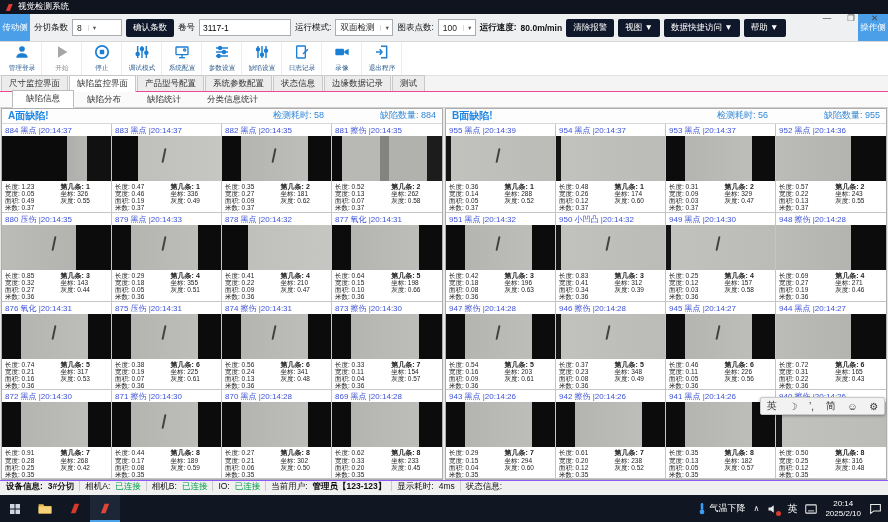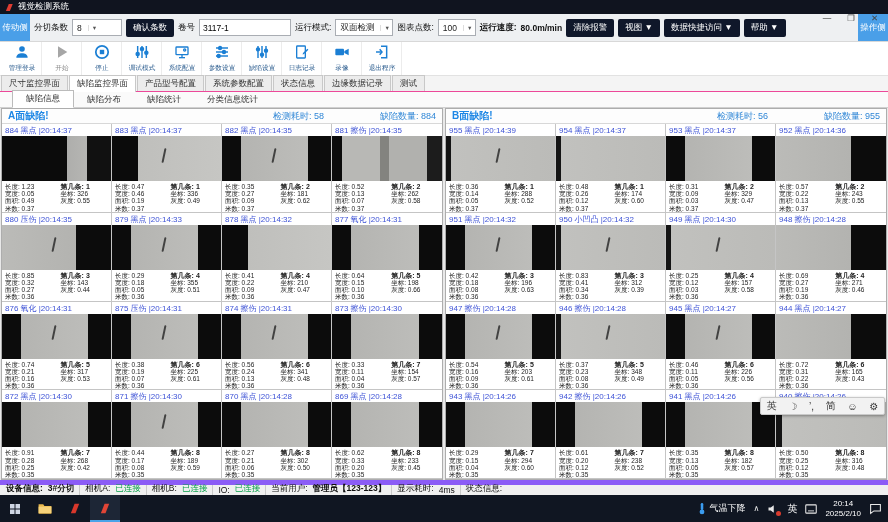--- a/index.html
+++ b/index.html
@@ -31,21 +31,21 @@
   
   .main-tabs { height:16px; background:#f4f4f4; display:flex; align-items:flex-end; font-size:8.5px; border-bottom:1px solid #ec4899; padding-left:1px; }
   .main-tab { padding:2px 7px 1px; background:#ececec; border:1px solid #c8c8c8; border-bottom:none; margin-right:1px; color:#333; cursor:pointer; white-space:nowrap; }
   .main-tab.active { background:#fff; margin-bottom:-1px; padding-bottom:2px; }
   .sub-tabs { height:16px; background:#fafafa; display:flex; align-items:flex-end; padding-left:12px; font-size:8.5px; border-bottom:1px solid #d0d0d0; }
   .sub-tab { padding:2px 13px 1px; color:#333; cursor:pointer; white-space:nowrap; }
   .sub-tab.active { border:1px solid #bbb; border-bottom:1px solid #fff; background:#fff; margin-bottom:-1px; padding-bottom:2px; }
 
   
   .panels { display:flex; height:372px; padding:0 1px; gap:2px; background:#e9e9e9; }
-  .panel { flex:1; border:1px solid #adadad; background:#c4b5fd; display:flex; flex-direction:column; min-width:0; }
+  .panel { flex:1; border:1px solid #adadad; background:#c4b5fd; display:flex; flex-direction:column; min-width:0;justify-content:center; }
   .panel-header { height:15px; display:flex; align-items:center; padding:0 6px; border-bottom:1px solid #d8d8d8; background:#fdfdfd; font-size:9px; }
   .panel-title { color:#1e87e5; font-weight:bold; font-size:10px; flex:1; }
   .ph-item { color:#2f86d6; }
   .ph-item.first { margin-right:56px; }
   .grid { flex:1; display:grid; grid-template-columns:repeat(4,1fr); grid-template-rows:repeat(4,1fr); }
   .cell { border-right:1px solid #c5c5c5; border-bottom:1px solid #c5c5c5; display:flex; flex-direction:column; min-width:0; overflow:hidden; background:#fff; }
   .cell:nth-child(4n) { border-right:none; }
   .cell-header { height:12px; font-size:8px; color:#3d52d6; padding:1px 3px 0; white-space:nowrap; overflow:hidden; }
   .cell-img { height:45px; position:relative; background:#b9b9b6; }
   .cell-stats { flex:1; display:flex; font-size:6.5px; line-height:7.2px; color:#222; padding:2px 3px 0; }
@@ -55,21 +55,21 @@
 
   .p0{background:linear-gradient(90deg,#0b0b0b 0,#0b0b0b 60%,#aeaeac 60%,#b6b6b3 78%,#111 78%);}
   .p1{background:linear-gradient(90deg,#0b0b0b 0,#0b0b0b 24%,#bfbfbc 24%,#c6c6c3 100%);}
   .p2{background:linear-gradient(90deg,#0c0c0c 0,#0c0c0c 17%,#b4b4b1 17%,#bdbdba 79%,#0c0c0c 79%);}
   .p3{background:linear-gradient(90deg,#bbbbb8 0,#b3b3b0 68%,#0c0c0c 68%);}
   .p4{background:linear-gradient(90deg,#141414 0,#141414 5%,#c1c1be 5%,#bbbbb8 100%);}
   .p5{background:linear-gradient(90deg,#0b0b0b 0,#0b0b0b 9%,#b8b8b5 9%,#b8b8b5 44%,#83837f 44%,#83837f 52%,#b1b1ae 52%,#b1b1ae 86%,#1c1c1c 86%);}
   .mark::after{content:"";position:absolute;left:47%;top:26%;width:2px;height:15px;background:rgba(45,45,45,.85);transform:rotate(12deg);border-radius:1px;}
 
   
-  .statusbar { height:15px; background:#f0f0f0; border-top:5px solid #8b5cf6; display:flex; align-items:flex-end; font-size:8.5px; gap:5px; padding:0 6px; color:#111; }
+  .statusbar { height:15px; background:#f0f0f0; border-top:1px solid #8b5cf6; display:flex; align-items:flex-start; font-size:8.5px; gap:5px; padding:0 6px; color:#111; }
   .sb-sep { width:1px; height:10px; background:#c9c9c9; }
   .green { color:#0aa04a; font-weight:normal; }
   .bold { font-weight:bold; }
 
   
   .taskbar { height:27px; background:#101622; display:flex; align-items:center; color:#fff; }
   .tb-apps { display:flex; height:100%; }
   .tb-app { width:30px; height:100%; display:flex; align-items:center; justify-content:center; cursor:pointer; }
   .tb-app.active { background:#1d2636; box-shadow:inset 0 -2px 0 #4aa3e8; }
   .tb-right { margin-left:auto; display:flex; align-items:center; gap:8px; padding-right:6px; font-size:9px; }

